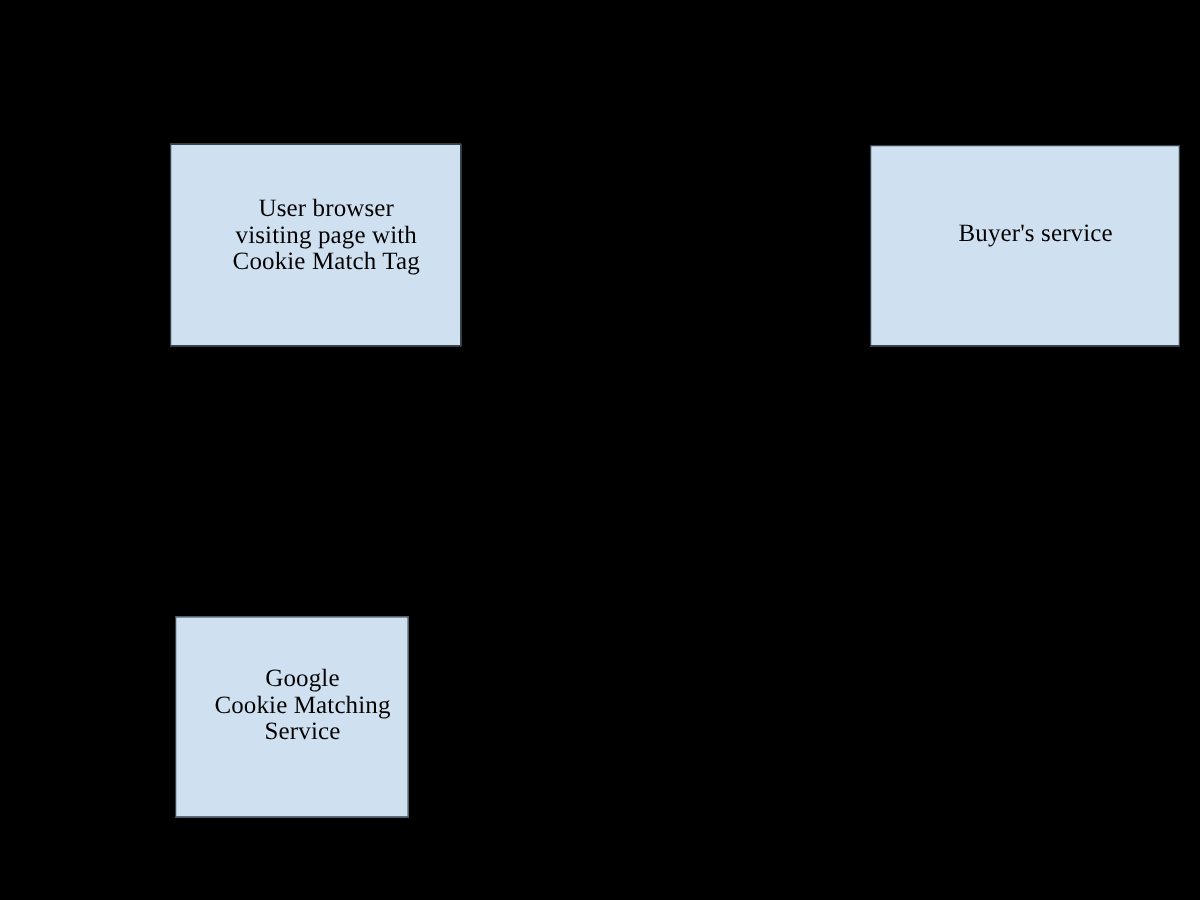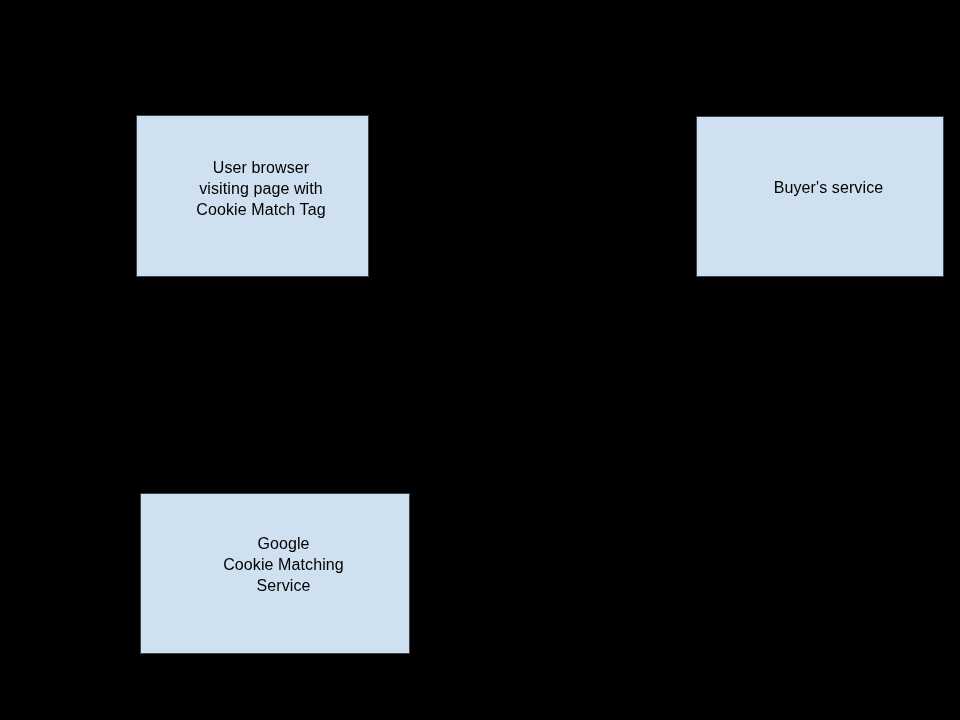--- a/index.html
+++ b/index.html
@@ -21,22 +21,22 @@
     box-sizing: border-box;
     background: #cfe0f0;
     border: 1px solid #36454f;
     display: flex;
     align-items: center;
     justify-content: center;
     text-align: center;
   }
   .node-label {
     color: #000000;
-    font-family: Liberation Sans, sans-serif;
-    font-size: 16px;
+    font-family: Liberation Serif, serif;
+    font-size: 20px;
     line-height: 21px;
     white-space: pre-line;
     letter-spacing: 0.1px;
     margin-left: 17px;
   }
   
   #node-user-browser {
     left: 136px;
     top: 115px;
     width: 233px;
@@ -74,19 +74,19 @@
   <div class="node" id="node-user-browser" style="left: 136px; top: 115px; width: 233px; height: 162px; background: rgb(207, 224, 240); border-color: rgb(54, 69, 79);">
     <span class="node-label" style="color: rgb(0, 0, 0);">User browser
 visiting page with
 Cookie Match Tag</span>
   </div>
 
   <div class="node" id="node-buyers-service" style="left: 696px; top: 116px; width: 248px; height: 161px; background: rgb(207, 224, 240); border-color: rgb(54, 69, 79);">
     <span class="node-label" style="color: rgb(0, 0, 0);">Buyer's service</span>
   </div>
 
-  <div class="node" id="node-google-cms" style="left: 140px; top: 493px; width: 270px; height: 161px; background: rgb(207, 224, 240); border-color: rgb(54, 69, 79);">
+  <div class="node" id="node-google-cms" style="left: 140px; top: 493px; width: 187px; height: 161px; background: rgb(207, 224, 240); border-color: rgb(54, 69, 79);">
     <span class="node-label" style="color: rgb(0, 0, 0);">Google
 Cookie Matching
 Service</span>
   </div>
 
 </div>
 
 </body></html>

